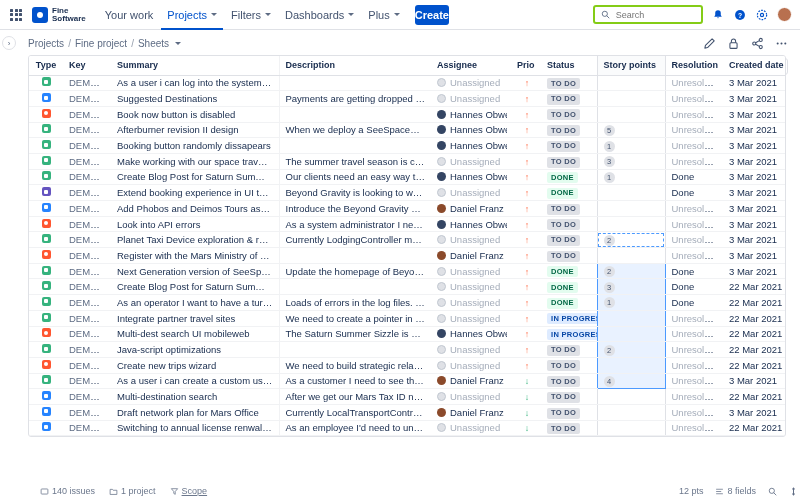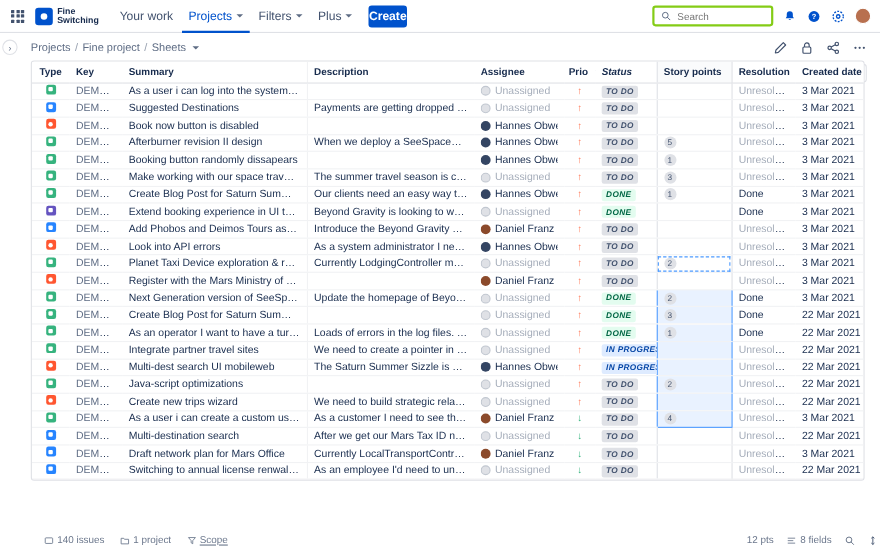--- a/index.html
+++ b/index.html
@@ -89,21 +89,21 @@
     height:15.7px;padding:0 6px;border-bottom:1px solid #f1f2f4;
     white-space:nowrap;overflow:hidden;text-overflow:ellipsis;color:#172b4d;
     vertical-align:middle;
   }
   .c-type{width:34px;text-align:center;padding:0;}
   .c-key{width:48px;}
   .c-sum{width:168px;}
   .c-desc{width:152px;border-left:1px solid #f1f2f4;}
   .c-asg{width:82px;}
   .c-prio{width:28px;text-align:center;padding:0;}
-  .c-stat{width:56px;font-style:italic;}
+  .c-stat{width:56px;}
   .c-sp{width:68px;}
   .c-res{width:58px;}
   .c-date{width:66px;}
 
   .key{ color:#5e6c84;}
   .type-ico{ width:9px;height:9px;border-radius:2px;display:inline-block;position:relative;}
   .type-ico::after{content:"";position:absolute;left:50%;top:50%;transform:translate(-50%,-50%);width:4px;height:4px;background:#fff;border-radius:1px;}
   .t-story{background:#36b37e;}
   .t-task{background:#2684ff;}
   .t-bug{background:#ff5630;}
@@ -170,33 +170,37 @@
       <i></i>
       <i></i>
       <i></i>
       <i></i>
       <i></i>
   </span>
   <span class="brand">
     <span class="brand-logo"></span>
     <span>
       <span class="brand-txt" style="display:block">Fine</span>
-      <span class="brand-txt" style="display:block">Switching</span>
+      <span class="brand-txt" style="display:block">Software</span>
     </span>
   </span>
 
   <div class="navitem">
       <span>Your work</span>
     </div>
   <div class="navitem active">
       <span>Projects</span>
       <span class="caret"></span>
     </div>
   <div class="navitem">
       <span>Filters</span>
+      <span class="caret"></span>
+    </div>
+  <div class="navitem">
+      <span>Dashboards</span>
       <span class="caret"></span>
     </div>
   <div class="navitem">
       <span>Plus</span>
       <span class="caret"></span>
     </div>
 
   <button class="create-btn">Create</button>
 
   <div class="nav-right">

